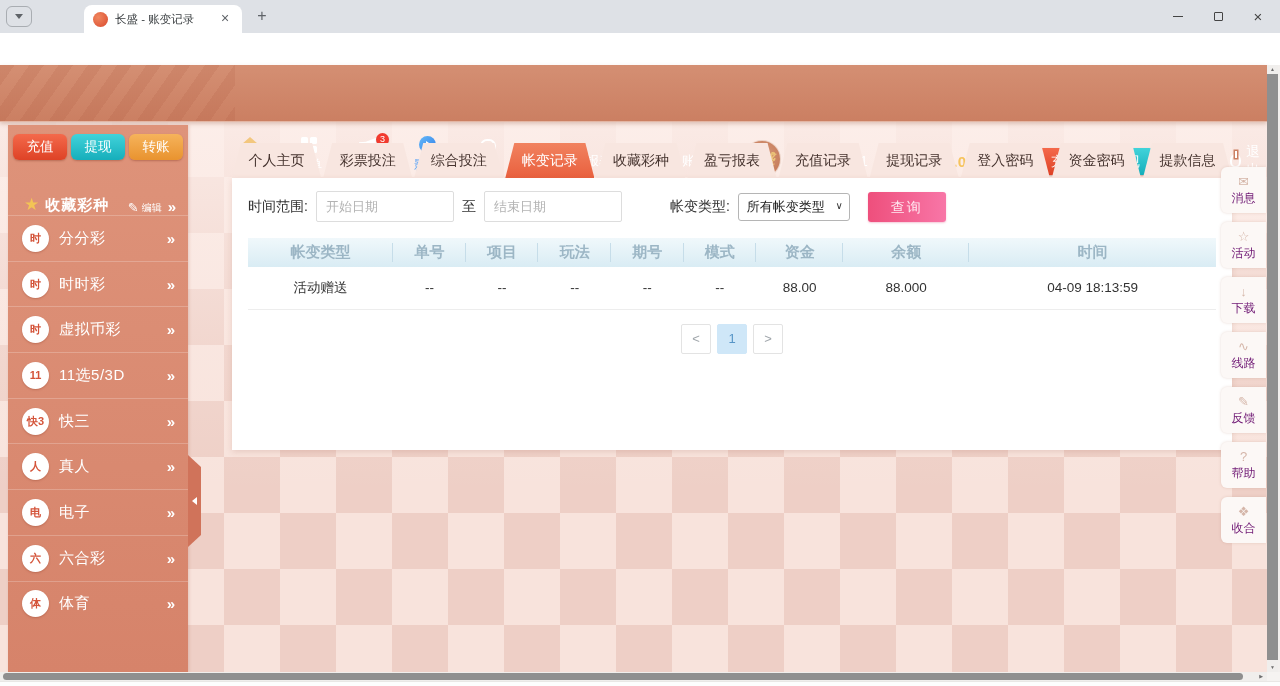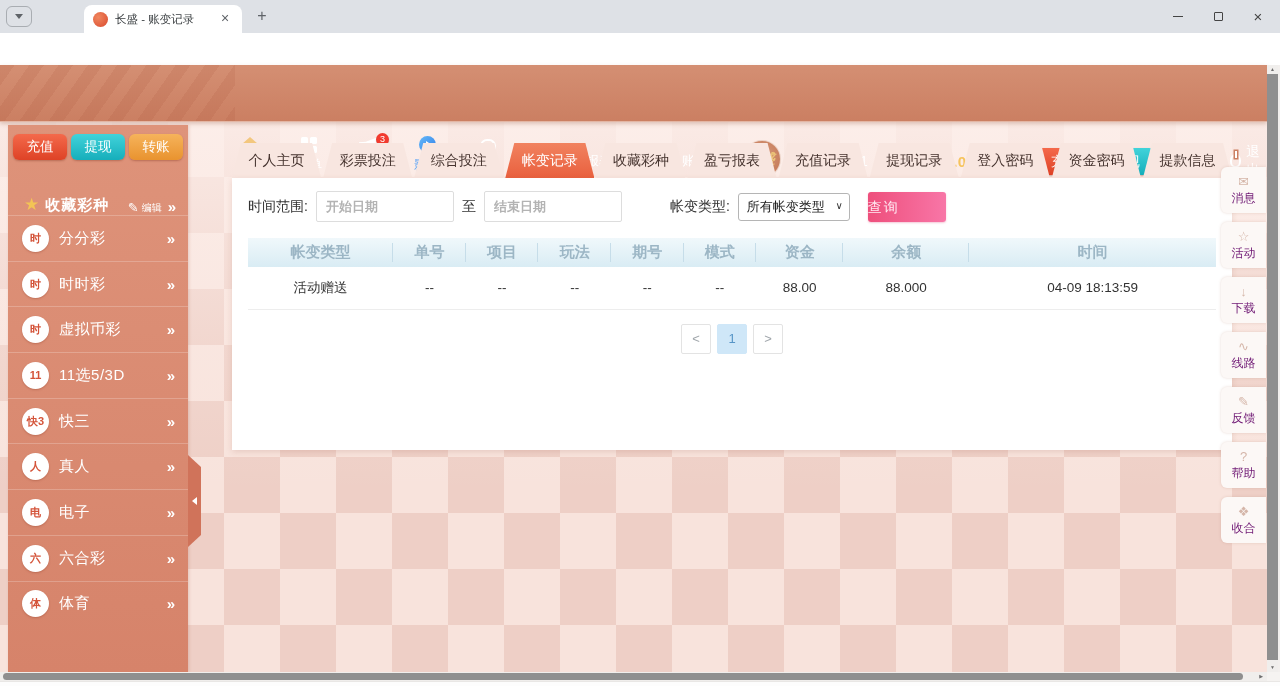--- a/index.html
+++ b/index.html
@@ -132,29 +132,29 @@
   .side-handle::after{content:"";border-top:4px solid transparent;border-bottom:4px solid transparent;border-right:5px solid #fff;}
 
   
   .tabs-row{position:absolute;left:232px;top:143px;width:1000px;height:35px;display:flex;gap:2px;}
   .tab{flex:1;background:#f8e6e0;color:#44322d;font-size:14px;display:flex;align-items:center;justify-content:center;
     clip-path:polygon(9px 0,calc(100% - 9px) 0,100% 100%,0 100%);white-space:nowrap;}
   .tab.active{background:linear-gradient(180deg,#f1825f,#e9603e);color:#fff;}
   .panel{position:absolute;left:232px;top:178px;width:1000px;height:272px;background:#fff;box-shadow:0 2px 6px rgba(160,90,70,.18);}
   .filter-row{display:flex;align-items:center;padding:13px 16px 12px;gap:8px;}
   .f-label{font-size:14px;color:#333;white-space:nowrap;}
-  .f-input{width:138px;height:31px;border:1px solid #ddd;border-radius:2px;padding:0 9px;font-size:13px;color:#333;font-family:inherit;outline:none;font-weight:bold;}
+  .f-input{width:138px;height:31px;border:1px solid #ddd;border-radius:2px;padding:0 9px;font-size:13px;color:#333;font-family:inherit;outline:none;}
   .f-input::placeholder{color:#b3b3b3;}
   .lbl-type{margin-left:40px;}
   .f-select-wrap{position:relative;}
   .f-select{appearance:none;-webkit-appearance:none;height:28px;border:1px solid #b5b5b5;border-radius:3px;background:#fff;
     font-size:13px;color:#222;padding:0 24px 0 8px;font-family:inherit;outline:none;}
   .f-select-wrap::after{content:"∨";position:absolute;right:7px;top:7px;font-size:10px;color:#333;pointer-events:none;}
   .search-btn{margin-left:10px;width:78px;height:30px;border-radius:3px;background:linear-gradient(90deg,#ee4f7c,#f876a7);
-    color:#ffeaf2;font-size:14px;text-align:left;line-height:30px;letter-spacing:2px;box-shadow:0 1px 2px rgba(220,70,120,.3);}
+    color:#ffeaf2;font-size:14px;text-align:center;line-height:30px;letter-spacing:2px;box-shadow:0 1px 2px rgba(220,70,120,.3);}
   .acct-table{width:968px;margin:4px 16px 0;border-collapse:collapse;table-layout:fixed;}
   .acct-table th{height:29px;background:linear-gradient(180deg,#f0f8fb 0%,#d9ecf4 100%);font-size:15px;font-weight:bold;color:#9cb6c5;position:relative;}
   .acct-table th:not(:last-child)::after{content:"";position:absolute;right:0;top:5px;bottom:5px;width:1px;background:#c6dde9;}
   .acct-table td{height:42px;text-align:center;font-size:13.5px;color:#333;border-bottom:1px solid #ededed;background:#fff;}
   .pagination{margin-top:14px;display:flex;justify-content:center;gap:6px;}
   .page-box{min-width:30px;height:30px;padding:0 4px;border:1px solid #e3e3e3;background:#fff;border-radius:2px;
     color:#a0a6ab;font-size:13px;display:flex;align-items:center;justify-content:center;}
   .page-box.current{background:#cfe7f8;border-color:#cfe7f8;color:#5795c7;}
 
   

